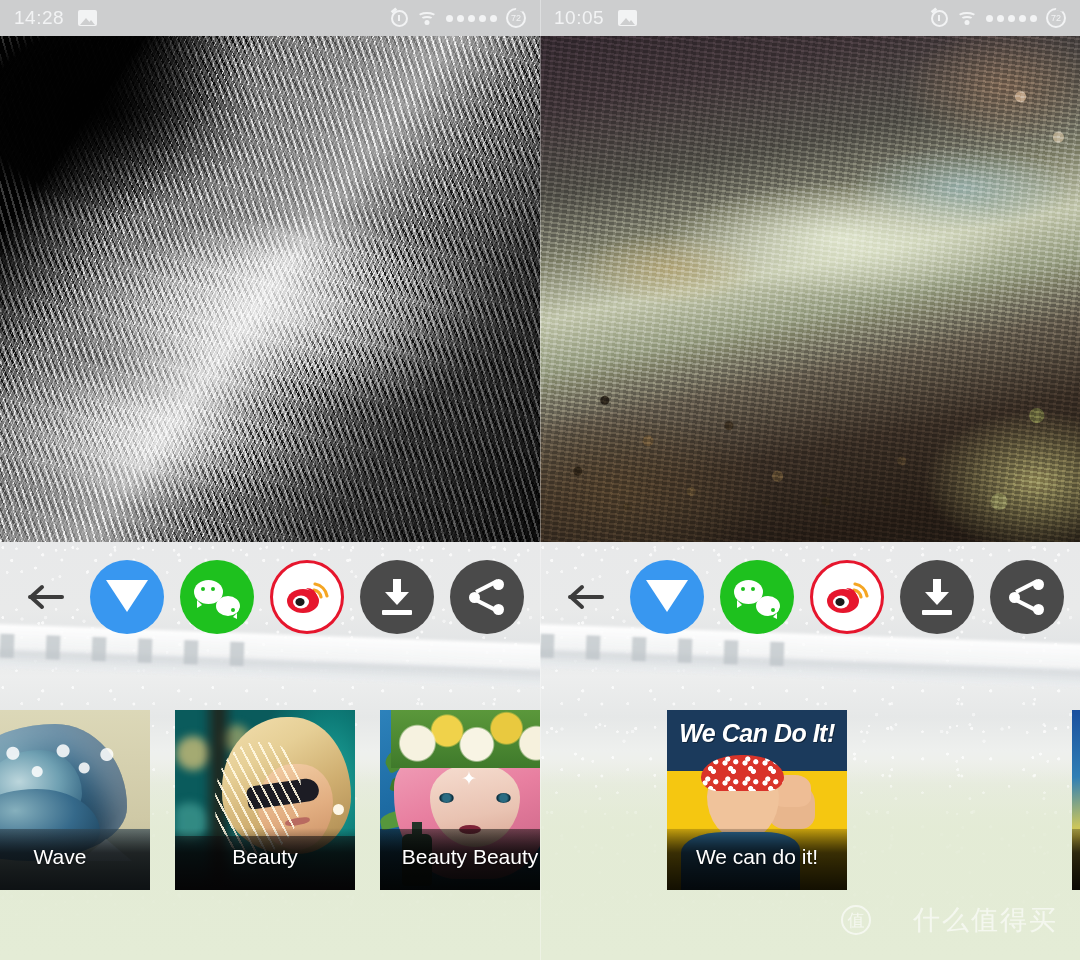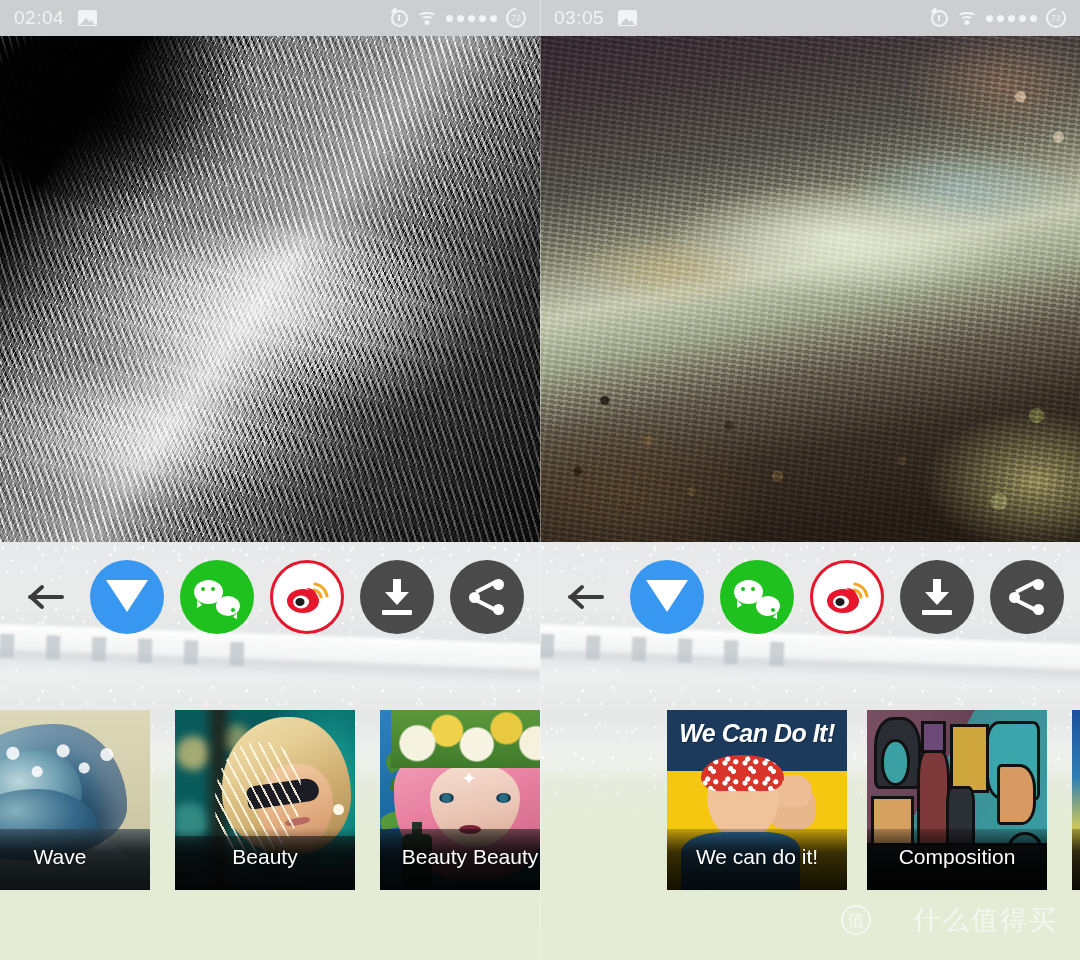--- a/index.html
+++ b/index.html
@@ -820,21 +820,21 @@
   }
 </style>
 </head>
 <body>
 
 <div class="screen">
 
   <div class="pane pane-left">
 
     <div class="statusbar">
-      <span class="sb-time">02:04</span>
+      <span class="sb-time">14:28</span>
       <span class="sb-photo-icon"></span>
       <span class="sb-right">
         <span class="sb-alarm"></span>
         <span class="sb-wifi">
             <i></i>
             <i></i>
             <i></i>
           </span>
         <span class="sb-dots">
           <span></span>
@@ -964,21 +964,21 @@
             <div class="dark"></div>
         </div>
         <div class="label">Beauty Beauty</div>
       </div>
     </div>
   </div>
 
   <div class="pane pane-right">
 
     <div class="statusbar">
-      <span class="sb-time">03:05</span>
+      <span class="sb-time">10:05</span>
       <span class="sb-photo-icon"></span>
       <span class="sb-right">
         <span class="sb-alarm"></span>
         <span class="sb-wifi">
             <i></i>
             <i></i>
             <i></i>
           </span>
         <span class="sb-dots">
           <span></span>
@@ -1073,38 +1073,20 @@
           <div class="arm"></div>
             <div class="fist"></div>
           <div class="head"></div>
             <div class="bandana"></div>
             <div class="shirt"></div>
           <div class="dark"></div>
         </div>
         <div class="label">We can do it!</div>
       </div>
 
-      <div class="thumb" style="left:327px">
-        <div class="art art-comp">
-          <div class="bg"></div>
-          <div class="b k7"></div>
-            <div class="b k8"></div>
-            <div class="b k9"></div>
-          <div class="b k1"></div>
-            <div class="b k2"></div>
-            <div class="b k10"></div>
-          <div class="b k5"></div>
-            <div class="b k4"></div>
-            <div class="b k3"></div>
-          <div class="b k6"></div>
-          <div class="table"></div>
-            <div class="dark"></div>
-        </div>
-        <div class="label">Composition</div>
-      </div>
 
       <div class="thumb" style="left:532px">
         <div class="art art-partial">
           <div class="dark"></div>
         </div>
         <div class="label"></div>
       </div>
     </div>
   </div>
 

